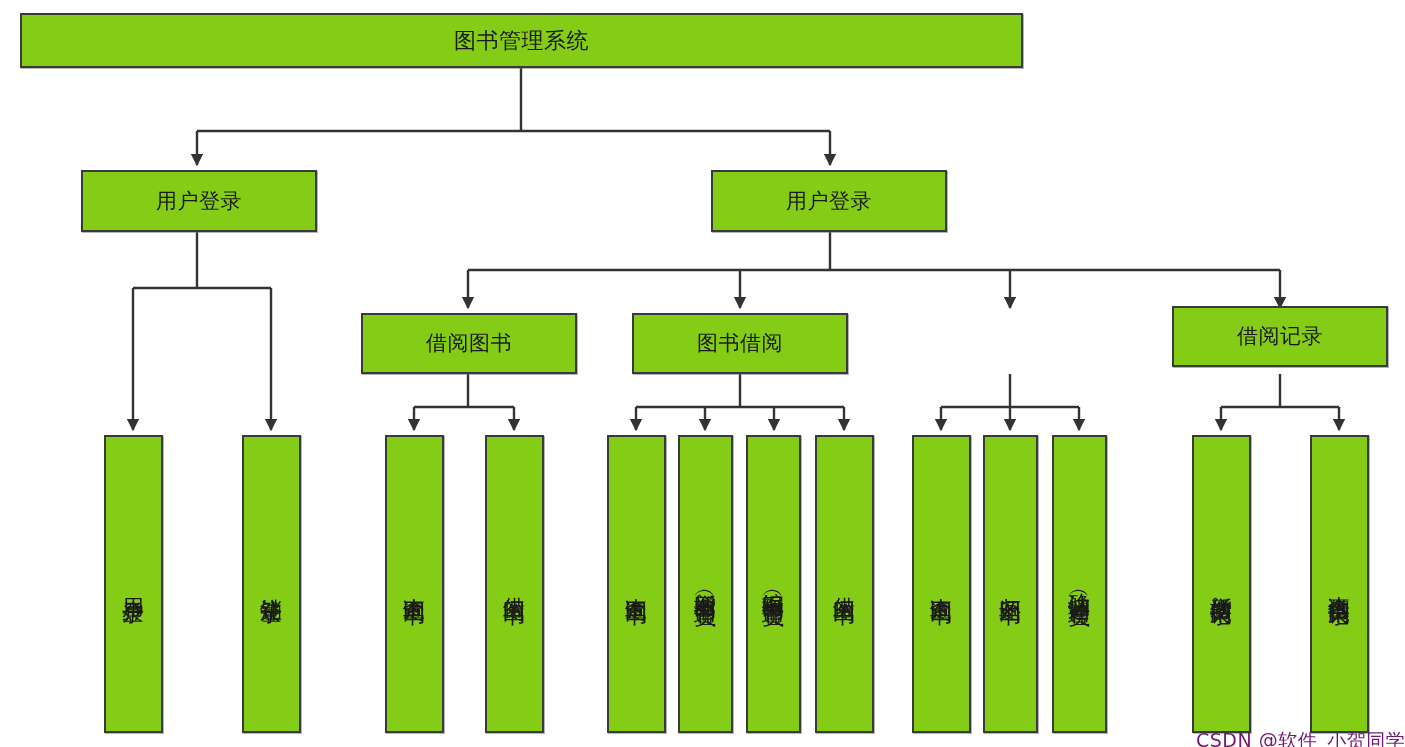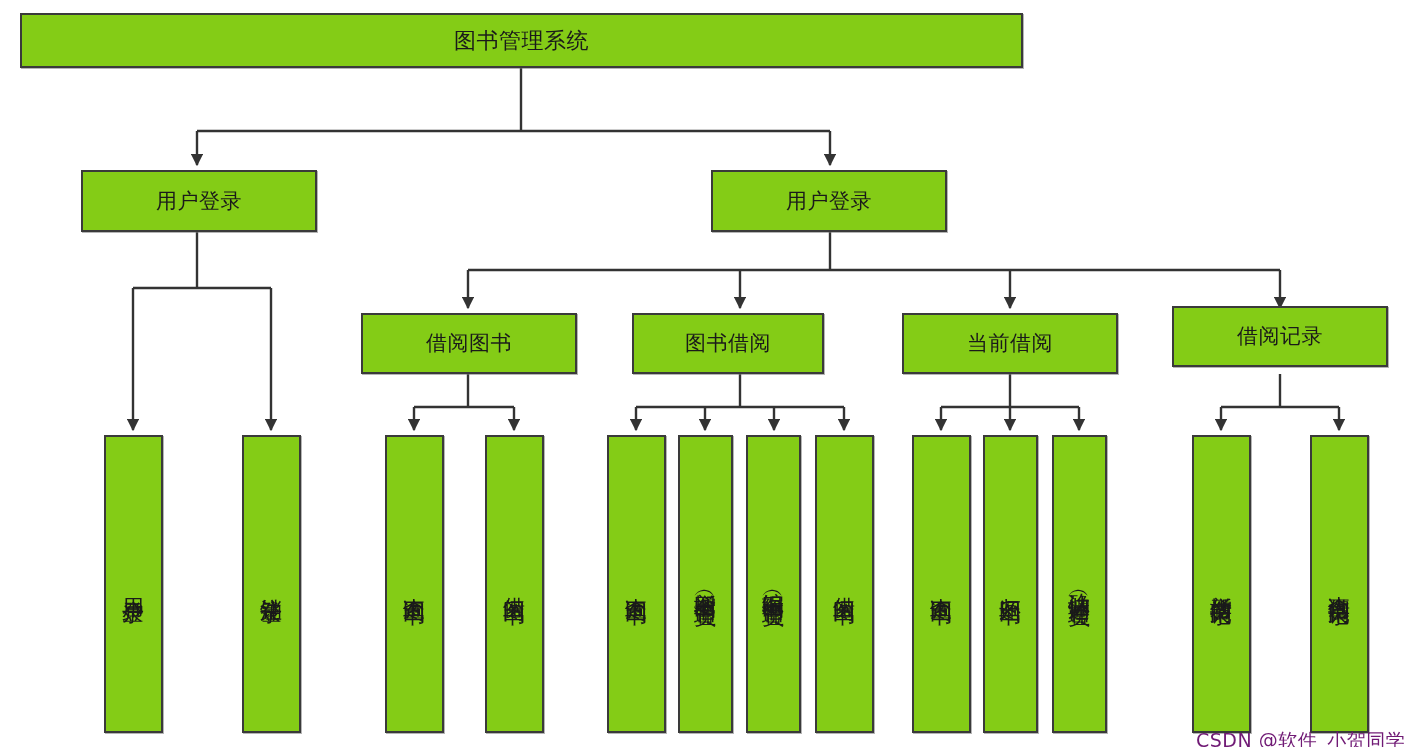--- a/index.html
+++ b/index.html
@@ -136,27 +136,24 @@
   </div>
 
   <div class="node horizontal" style="left:711px; top:170px; width:236px; height:62px;">
     <span class="node-label">用户登录</span>
   </div>
 
   <div class="node horizontal" style="left:361px; top:313px; width:216px; height:61px;">
     <span class="node-label">借阅图书</span>
   </div>
 
-  <div class="node horizontal" style="left:632px; top:313px; width:192px; height:61px;">
+  <div class="node horizontal" style="left:632px; top:313px; width:216px; height:61px;">
     <span class="node-label">图书借阅</span>
   </div>
 
-  <div class="node horizontal" style="left:902px; top:313px; width:216px; height:61px;">
-    <span class="node-label">当前借阅</span>
-  </div>
 
   <div class="node horizontal" style="left:1172px; top:306px; width:216px; height:61px;">
     <span class="node-label">借阅记录</span>
   </div>
 
   <div class="node vertical" style="left:104px; top:435px; width:59px; height:298px;">
     <span class="node-label">用户登录</span>
   </div>
 
   <div class="node vertical" style="left:242px; top:435px; width:59px; height:298px;">

